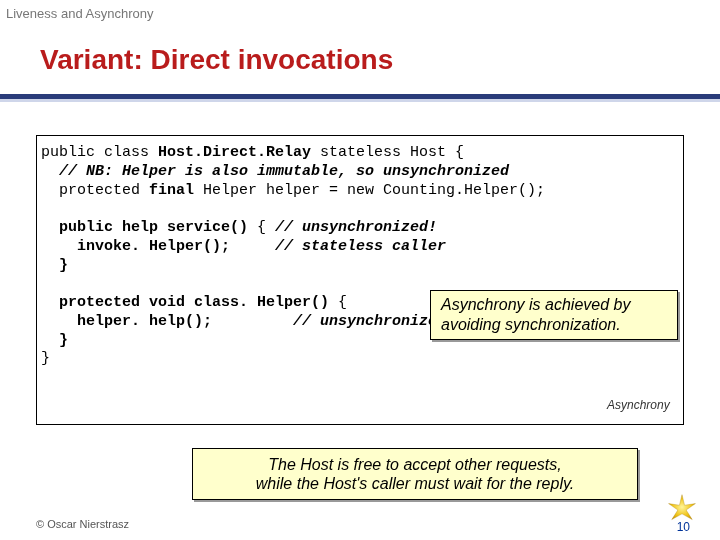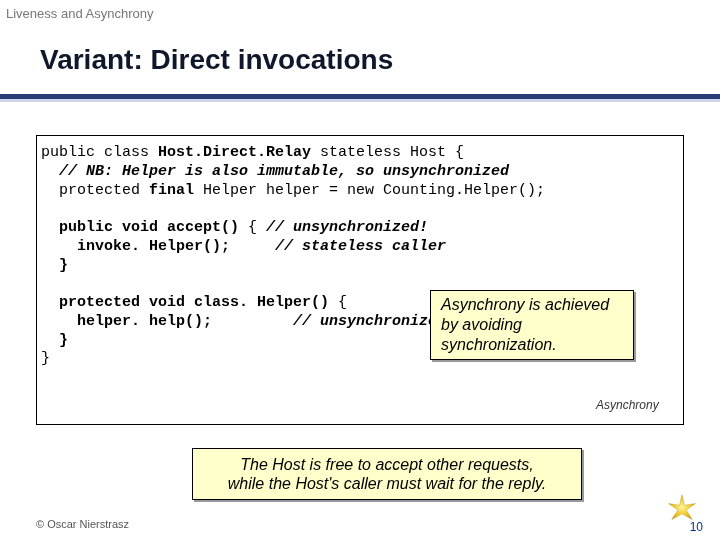--- a/index.html
+++ b/index.html
@@ -1,21 +1,21 @@
 <!DOCTYPE html>
 <html><head>
 <meta charset="utf-8">
 <style>
   * { margin: 0; padding: 0; box-sizing: border-box; }
   html, body { width: 720px; height: 540px; background: #fff; font-family: Arial, Helvetica, sans-serif; overflow: hidden; position: relative; }
   .slide { width: 720px; height: 540px; position: relative; background: #fff; }
 
   .top-label { position: absolute; top: 6px; left: 6px; font-size: 13px; color: #777; }
 
-  .title { position: absolute; top: 44px; left: 40px; font-size: 28px; font-weight: bold; color: #0f172a; }
+  .title { position: absolute; top: 44px; left: 40px; font-size: 28px; font-weight: bold; color: #b91c1c; }
 
   .hr-dark { position: absolute; top: 94px; left: 0; width: 720px; height: 5px; background: #2a3c7a; }
   .hr-light { position: absolute; top: 99px; left: 0; width: 720px; height: 3px; background: #cfd6ea; }
 
   .code-box {
     position: absolute;
     top: 135px;
     left: 36px;
     width: 648px;
     height: 290px;
@@ -49,35 +49,35 @@
     border: 1px solid #000;
     background: #ffffcc;
     font-size: 16px;
     font-style: italic;
     padding: 6px 12px;
     box-shadow: 2px 2px 0 #999;
     text-align: center;
     line-height: 1.2;
   }
 
-  .pkg-label { position: absolute; font-size: 12px; font-style: italic; color: #333; }
+  .pkg-label { position: absolute; font-size: 12px; font-style: italic; color: #333; margin-left: 11px; }
 
   .copyright { position: absolute; bottom: 10px; left: 36px; font-size: 11px; color: #555; text-align: right; }
 
   .star {
     position: absolute;
     right: 22px;
     bottom: 14px;
     width: 32px;
     height: 32px;
   }
   .star svg { width: 100%; height: 100%; }
   .pagenum {
     position: absolute;
-    right: 17px;
+    right: 30px;
     bottom: 6px;
     font-size: 12px;
     color: #003399;
   }
 </style>
 </head>
 <body>
 
 <div class="slide">
 
@@ -86,37 +86,37 @@
   <div class="title">Variant: Direct invocations</div>
 
   <div class="hr-dark"></div>
   <div class="hr-light"></div>
 
   <div class="code-box">
     <div class="code"><span>public class </span><span class="kw">Host.Direct.Relay</span><span> stateless Host {</span>
 <span class="com">  // NB: Helper is also immutable, so unsynchronized</span>
 <span>  protected </span><span class="kw">final</span><span> Helper helper = new Counting.Helper();</span>
 
-<span class="kw">  public void accept()</span><span> { </span><span class="com">// unsynchronized!</span>
+<span class="kw">  public help service()</span><span> { </span><span class="com">// unsynchronized!</span>
 <span class="kw">    invoke. Helper();</span><span>     </span><span class="com">// stateless caller</span>
 <span class="kw">  }</span>
 
 <span class="kw">  protected void class. Helper()</span><span> {</span>
 <span class="kw">    helper. help();</span><span>         </span><span class="com">// unsynchronized!</span>
 <span class="kw">  }</span>
 <span>}</span></div>
   </div>
 
-  <div class="note" style="top:290px; left:430px; width:204px;">
+  <div class="note" style="top:290px; left:430px; width:248px;">
     <span>Asynchrony is achieved by avoiding synchronization.</span>
   </div>
 
   <div class="pkg-label" style="top:398px; left:596px;">Asynchrony</div>
 
-  <div class="bottom-note" style="top:448px; left:192px; width:390px;">
+  <div class="bottom-note" style="top:448px; left:192px; width:446px;">
     <span>The Host is free to accept other requests,</span><br>
     <span>while the Host's caller must wait for the reply.</span>
   </div>
 
   <div class="copyright">© Oscar Nierstrasz</div>
 
   <div class="star">
     <svg viewBox="0 0 100 100">
       <defs>
         <radialGradient id="g" cx="50%" cy="50%" r="60%">

